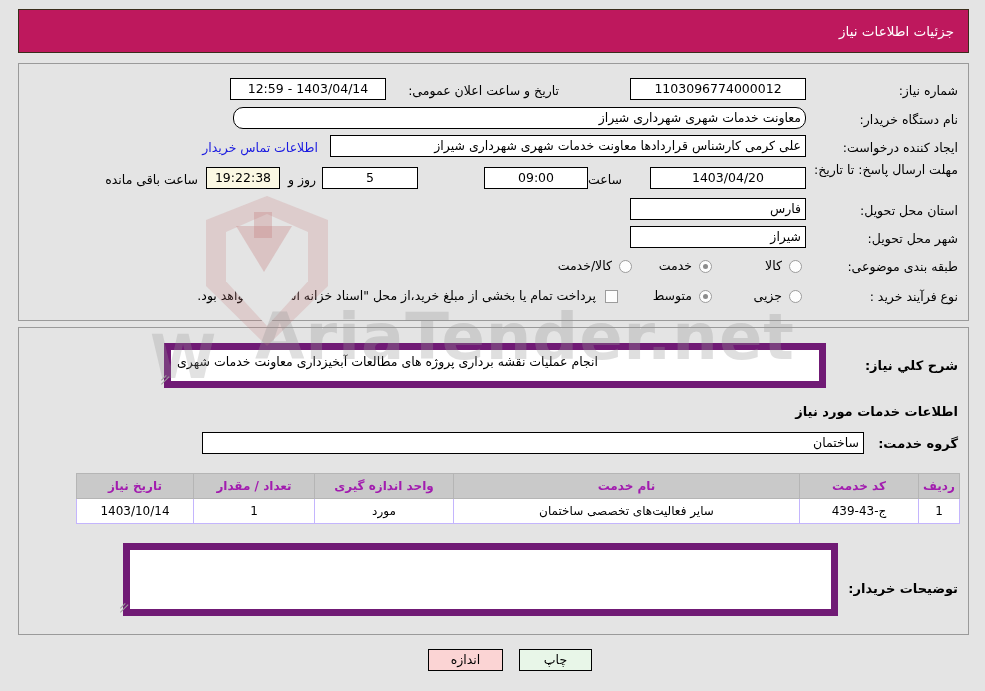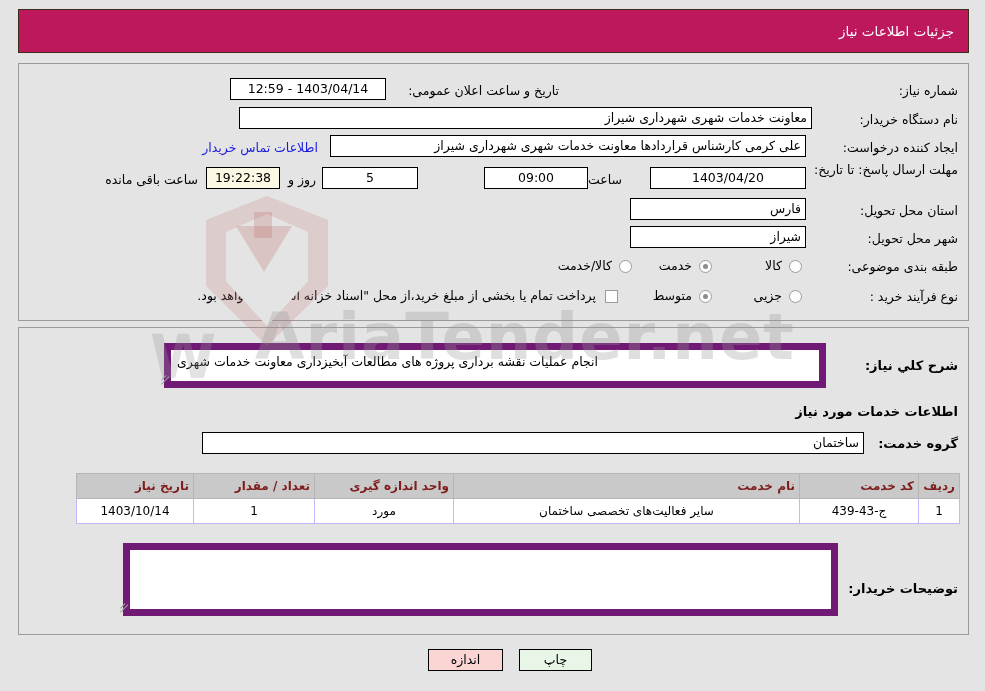--- a/index.html
+++ b/index.html
@@ -163,22 +163,22 @@
     border-collapse: collapse;
     font-size: 12px;
     background: #ffffff;
   }
   table.grid th {
     background: #c9c9c9;
     border: 1px solid #b5b5b5;
     font-weight: bold;
     font-size: 12px;
     padding: 5px 4px;
-    text-align: right;
-    color: #7f1d1d;
+    text-align: center;
+    color: #a21caf;
   }
   table.grid td {
     background: #ffffff;
     border: 1px solid #c4b5fd;
     padding: 5px 4px;
     text-align: center;
     color: #000;
     font-size: 12px;
   }
 
@@ -274,26 +274,27 @@
     <div class="wm-text">AriaTender.net</div>
   </div>
 
   <div class="titlebar">
     <div class="title-text">جزئیات اطلاعات نیاز</div>
   </div>
 
   <div class="panel" id="panel-top">
 
     <div class="lbl" style="right:10px; top:19px;">شماره نیاز:</div>
+    <div class="box center" style="right:162px; top:14px; width:176px;">1103096774000012</div>
 
     <div class="lbl" style="right:409px; top:19px;">تاریخ و ساعت اعلان عمومی:</div>
     <div class="box center" style="right:582px; top:14px; width:156px;">1403/04/14 - 12:59</div>
 
     <div class="lbl" style="right:10px; top:48px;">نام دستگاه خریدار:</div>
-    <div class="box right" style="right:156px; top:43px; width:573px;">معاونت خدمات شهری شهرداری شیراز</div>
+    <div class="box right" style="right:162px; top:43px; width:573px;border-radius:10px;">معاونت خدمات شهری شهرداری شیراز</div>
 
     <div class="lbl" style="right:10px; top:76px;">ایجاد کننده درخواست:</div>
     <div class="box right" style="right:162px; top:71px; width:476px;">علی کرمی کارشناس قراردادها معاونت خدمات شهری شهرداری شیراز</div>
     <a class="link" style="right:650px; top:76px;">اطلاعات تماس خریدار</a>
 
     <div class="lbl" style="right:10px; top:98px; width:145px; text-align:right;">مهلت ارسال پاسخ: تا تاریخ:</div>
     <div class="box center" style="right:162px; top:103px; width:156px;">1403/04/20</div>
     <div class="lbl" style="right:346px; top:108px;">ساعت</div>
     <div class="box center" style="right:380px; top:103px; width:104px;">09:00</div>
     <div class="box center" style="right:550px; top:103px; width:96px;">5</div>

